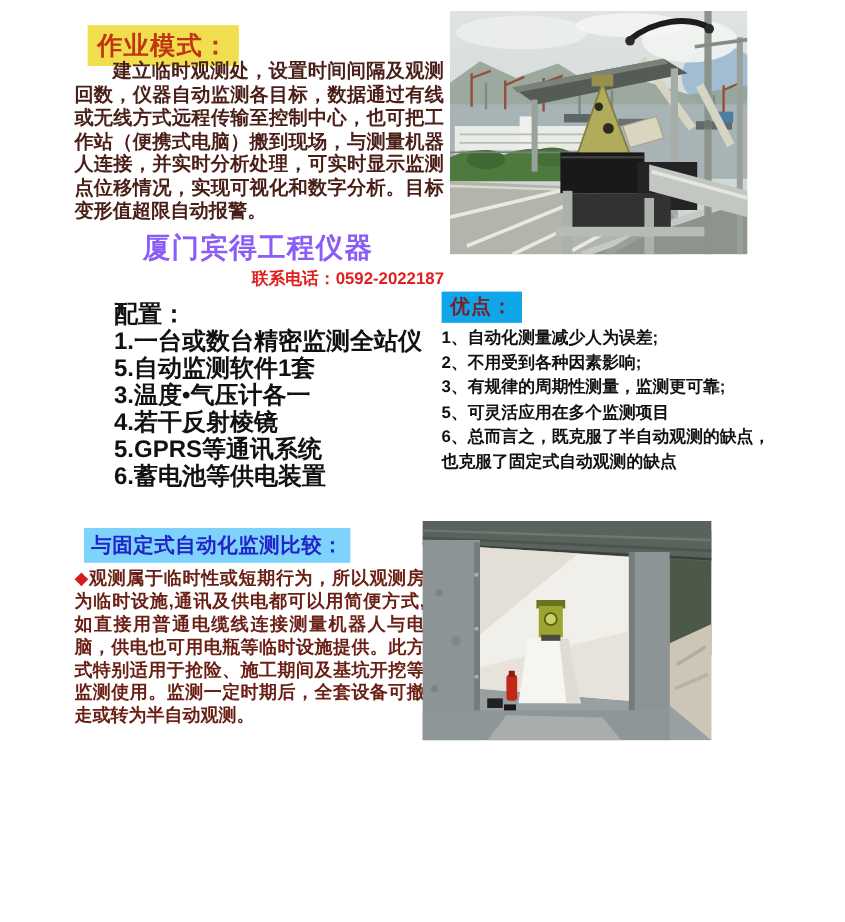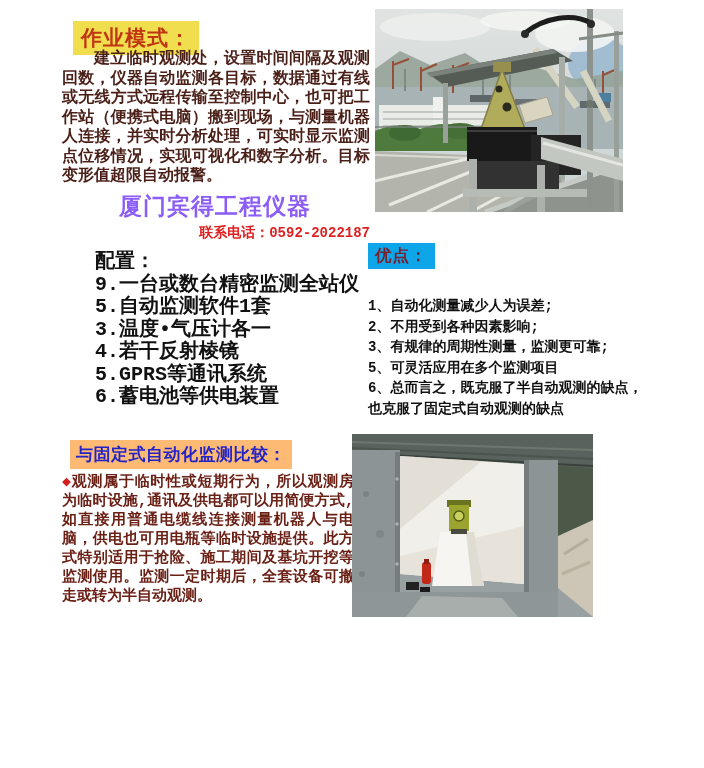--- a/index.html
+++ b/index.html
@@ -1,20 +1,20 @@
 <!DOCTYPE html>
 <html><head>
 <meta charset="utf-8">
 <style>
   html,body{margin:0;padding:0;background:#ffffff;}
   .page{
     position:relative;width:704px;height:768px;background:#ffffff;
     font-family:"Liberation Sans","DejaVu Sans",sans-serif;overflow:hidden;
   }
-  .abs{position:absolute;font-family:Liberation Mono, monospace;}
+  .abs{position:absolute;}
   
   .op-title{
     left:73px;top:21px;background:#f0de4e;color:#c03512;
     font-size:21px;font-weight:bold;padding:3px 8px;letter-spacing:1px;white-space:nowrap;
   }
   
   .op-para{
     left:62px;top:50px;width:308px;font-size:16px;line-height:19.5px;
     color:#4a1f18;font-weight:bold;text-indent:2em;text-align:justify;
   }
@@ -24,35 +24,35 @@
   }
   .company-phone{
     left:60px;top:224px;width:310px;text-align:right;
     color:#e02020;font-size:14px;font-weight:bold;white-space:nowrap;
   }
   .config{
     left:95px;top:251px;color:#111111;font-size:20px;font-weight:bold;line-height:22.5px;
   }
   .config ul{list-style:none;margin:0;padding:0;}
   .cmp-title{
-    left:70px;top:440px;background:#fdba74;color:#2323c8;
+    left:70px;top:440px;background:#7dd3fc;color:#2323c8;
     font-size:17px;font-weight:bold;padding:3px 6px;letter-spacing:0.5px;white-space:nowrap;
   }
   .cmp-para{
     left:62px;top:473px;width:292px;font-size:15px;line-height:19px;
     color:#6b2016;font-weight:bold;text-align:justify;
   }
   .cmp-para .diamond{color:#d41c1c;}
   .adv-title{
     left:368px;top:243px;background:#0ea5e9;color:#76222e;
     font-size:16.5px;font-weight:bold;padding:2px 7px;letter-spacing:1px;white-space:nowrap;
   }
   .adv-list{
     left:368px;top:271px;width:330px;color:#111111;
-    font-size:14px;font-weight:bold;line-height:20.5px;margin-top:25px;
+    font-size:14px;font-weight:bold;line-height:20.5px;
   }
   .adv-list ul{list-style:none;margin:0;padding:0;}
   .photo{overflow:hidden;}
   .photo svg{display:block;}
   .photo-top{left:375px;top:9px;width:248px;height:203px;}
   .photo-bottom{left:352px;top:434px;width:241px;height:183px;}
 </style>
 </head>
 <body>
 
@@ -61,21 +61,21 @@
   <div class="abs op-title">作业模式：</div>
 
   <div class="abs op-para">建立临时观测处，设置时间间隔及观测回数，仪器自动监测各目标，数据通过有线或无线方式远程传输至控制中心，也可把工作站（便携式电脑）搬到现场，与测量机器人连接，并实时分析处理，可实时显示监测点位移情况，实现可视化和数字分析。目标变形值超限自动报警。</div>
 
   <div class="abs company-name">厦门宾得工程仪器</div>
   <div class="abs company-phone">联系电话：0592-2022187</div>
 
   <div class="abs config">
     <div>配置：</div>
     <ul>
-      <li>9.一台或数台精密监测全站仪</li>
+      <li>1.一台或数台精密监测全站仪</li>
       <li>5.自动监测软件1套</li>
       <li>3.温度•气压计各一</li>
       <li>4.若干反射棱镜</li>
       <li>5.GPRS等通讯系统</li>
       <li>6.蓄电池等供电装置</li>
     </ul>
   </div>
 
   <div class="abs cmp-title">与固定式自动化监测比较：</div>
   <div class="abs cmp-para">

